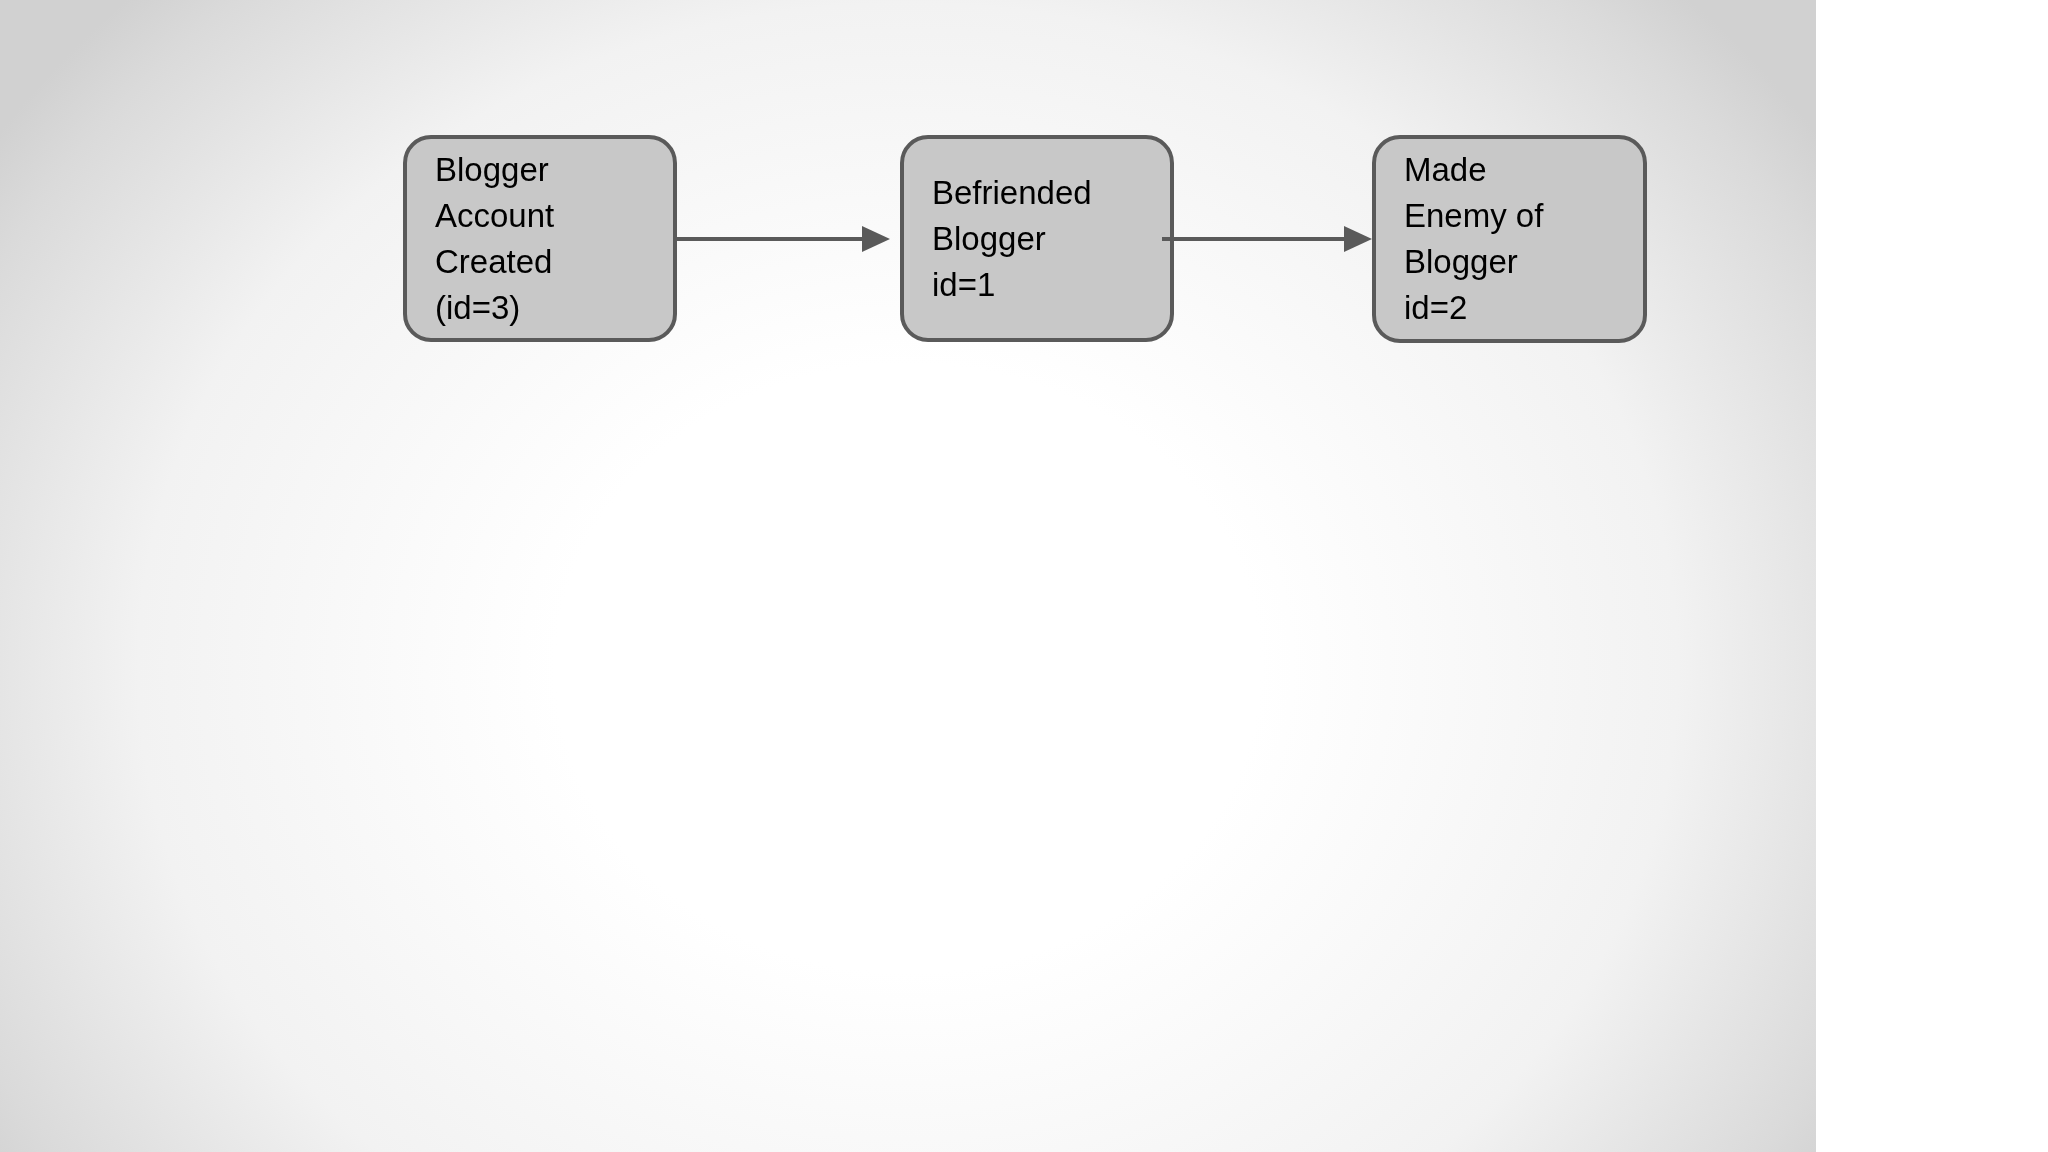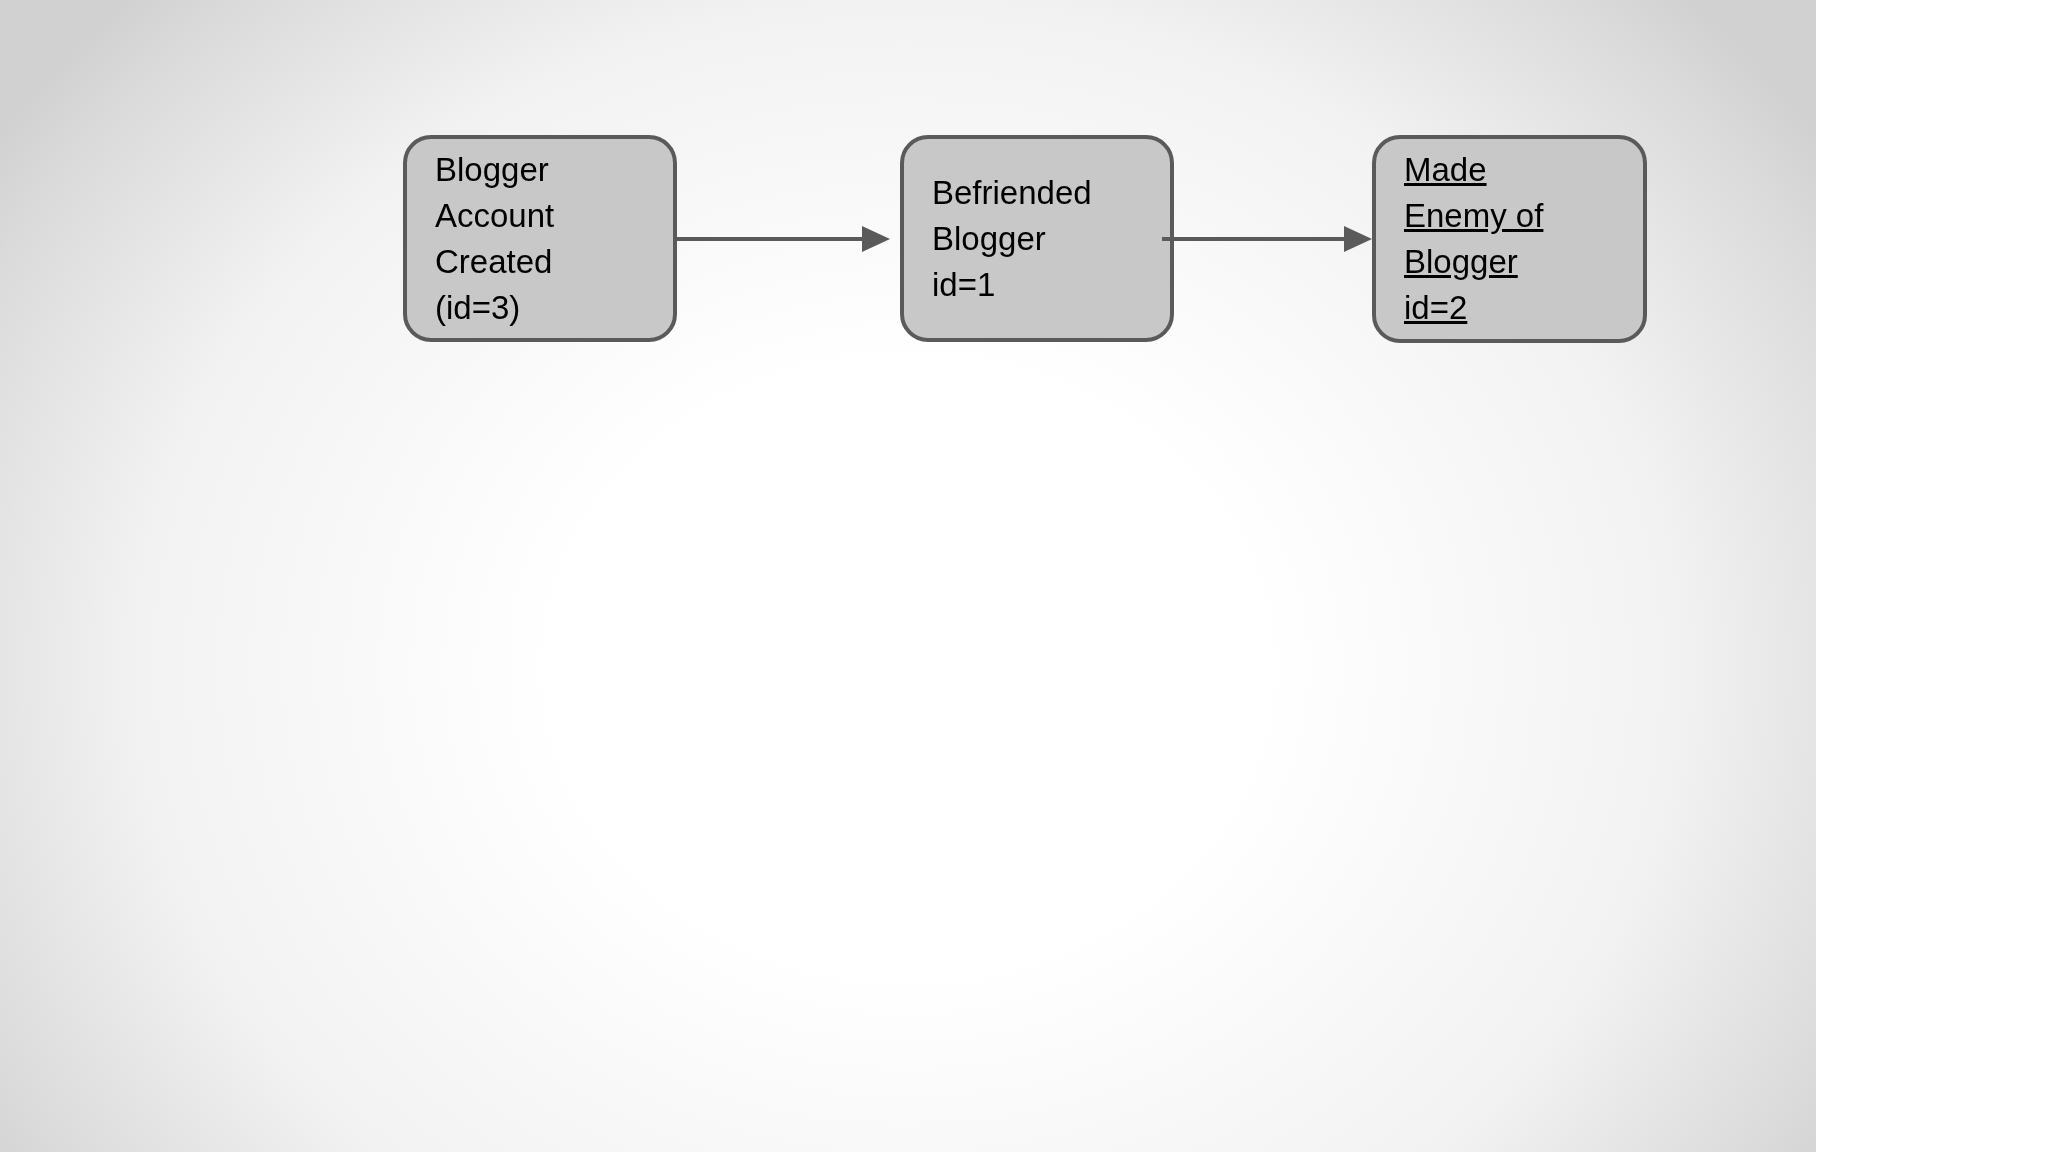--- a/index.html
+++ b/index.html
@@ -35,21 +35,21 @@
     padding-left: 28px;
     padding-right: 10px;
     font-size: 33px;
     line-height: 46px;
     color: #000000;
     white-space: pre-line;
     letter-spacing: 0px;
   }
   #node-1 { left: 403px;  top: 135px; }
   #node-2 { left: 900px;  top: 135px; }
-  #node-3 { left: 1372px; top: 135px; height: 208px; width: 275px; text-decoration: underline; }
+  #node-3 { left: 1372px; top: 135px; height: 208px; width: 275px; }
 
   .edge-shaft {
     position: absolute;
     top: 237px;
     height: 4px;
     background: #5a5a5a;
   }
   .edge-head {
     position: absolute;
     top: 226px;

